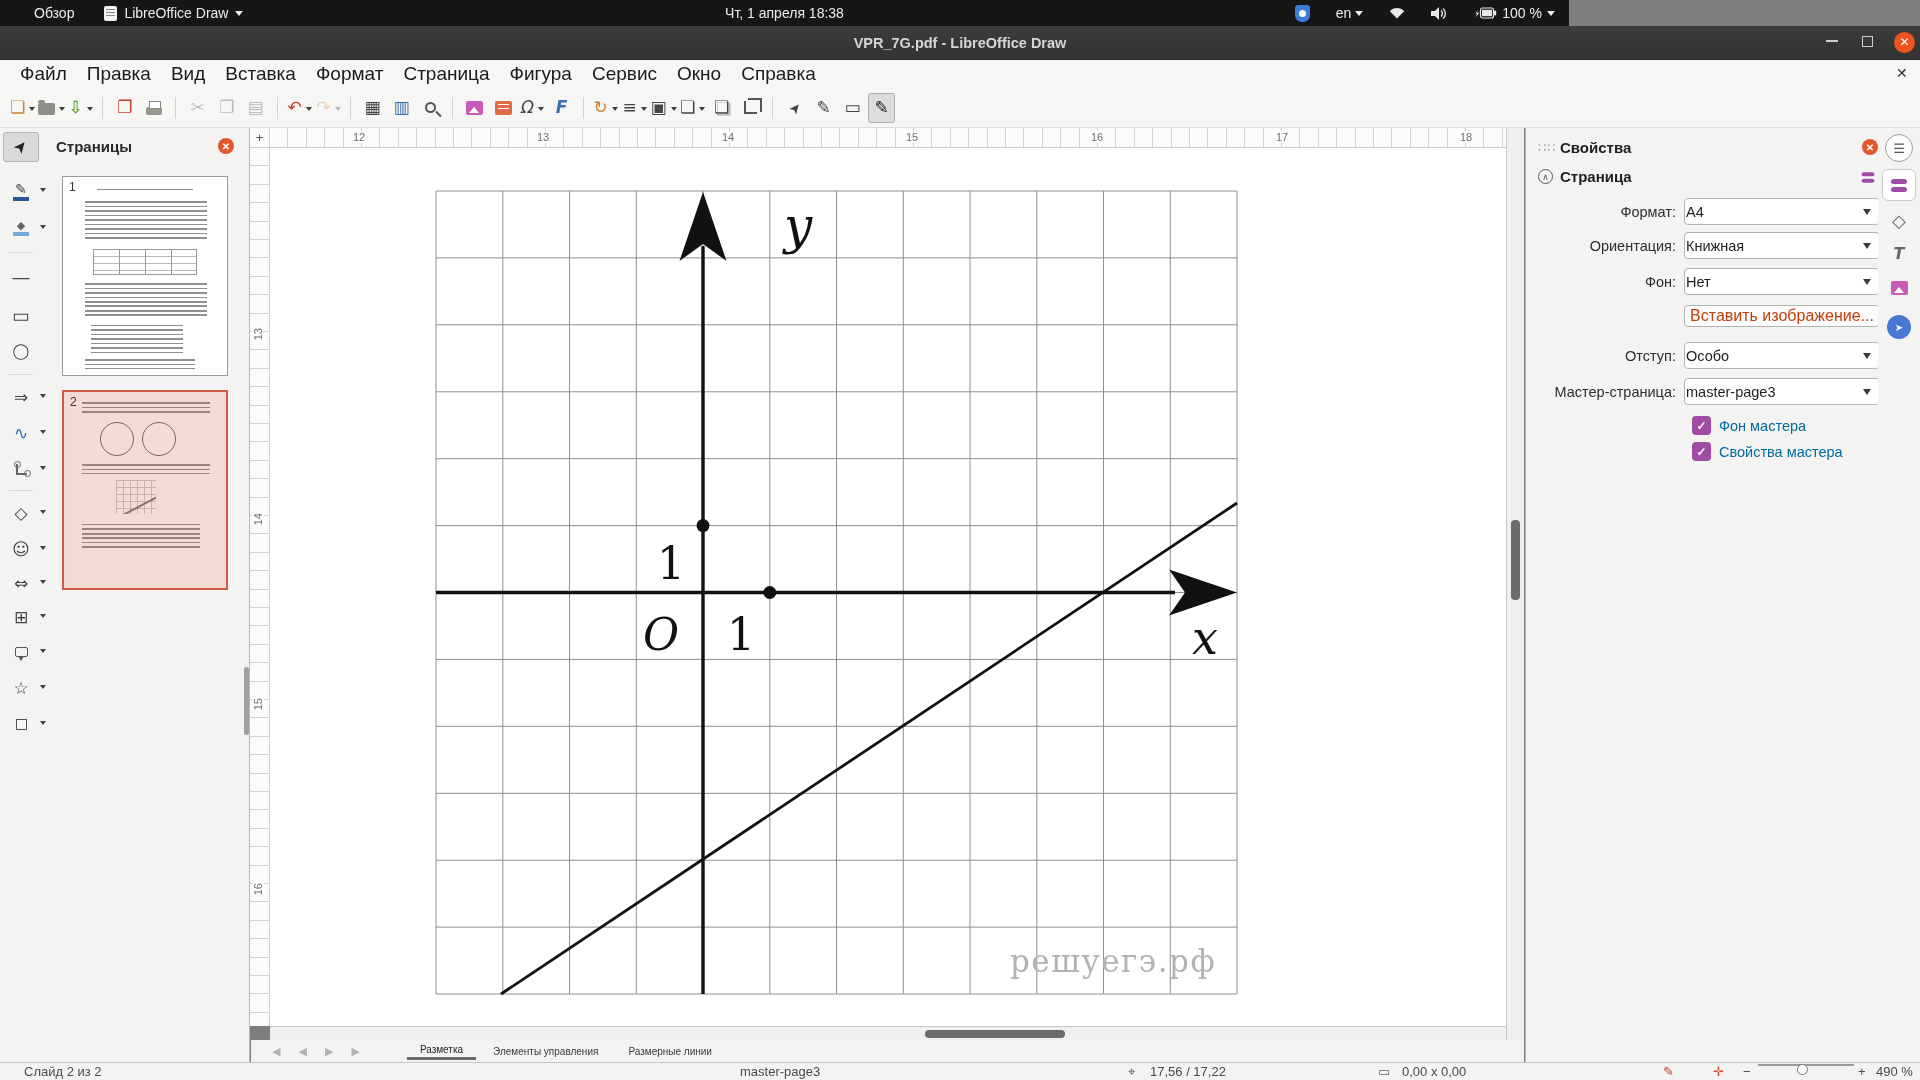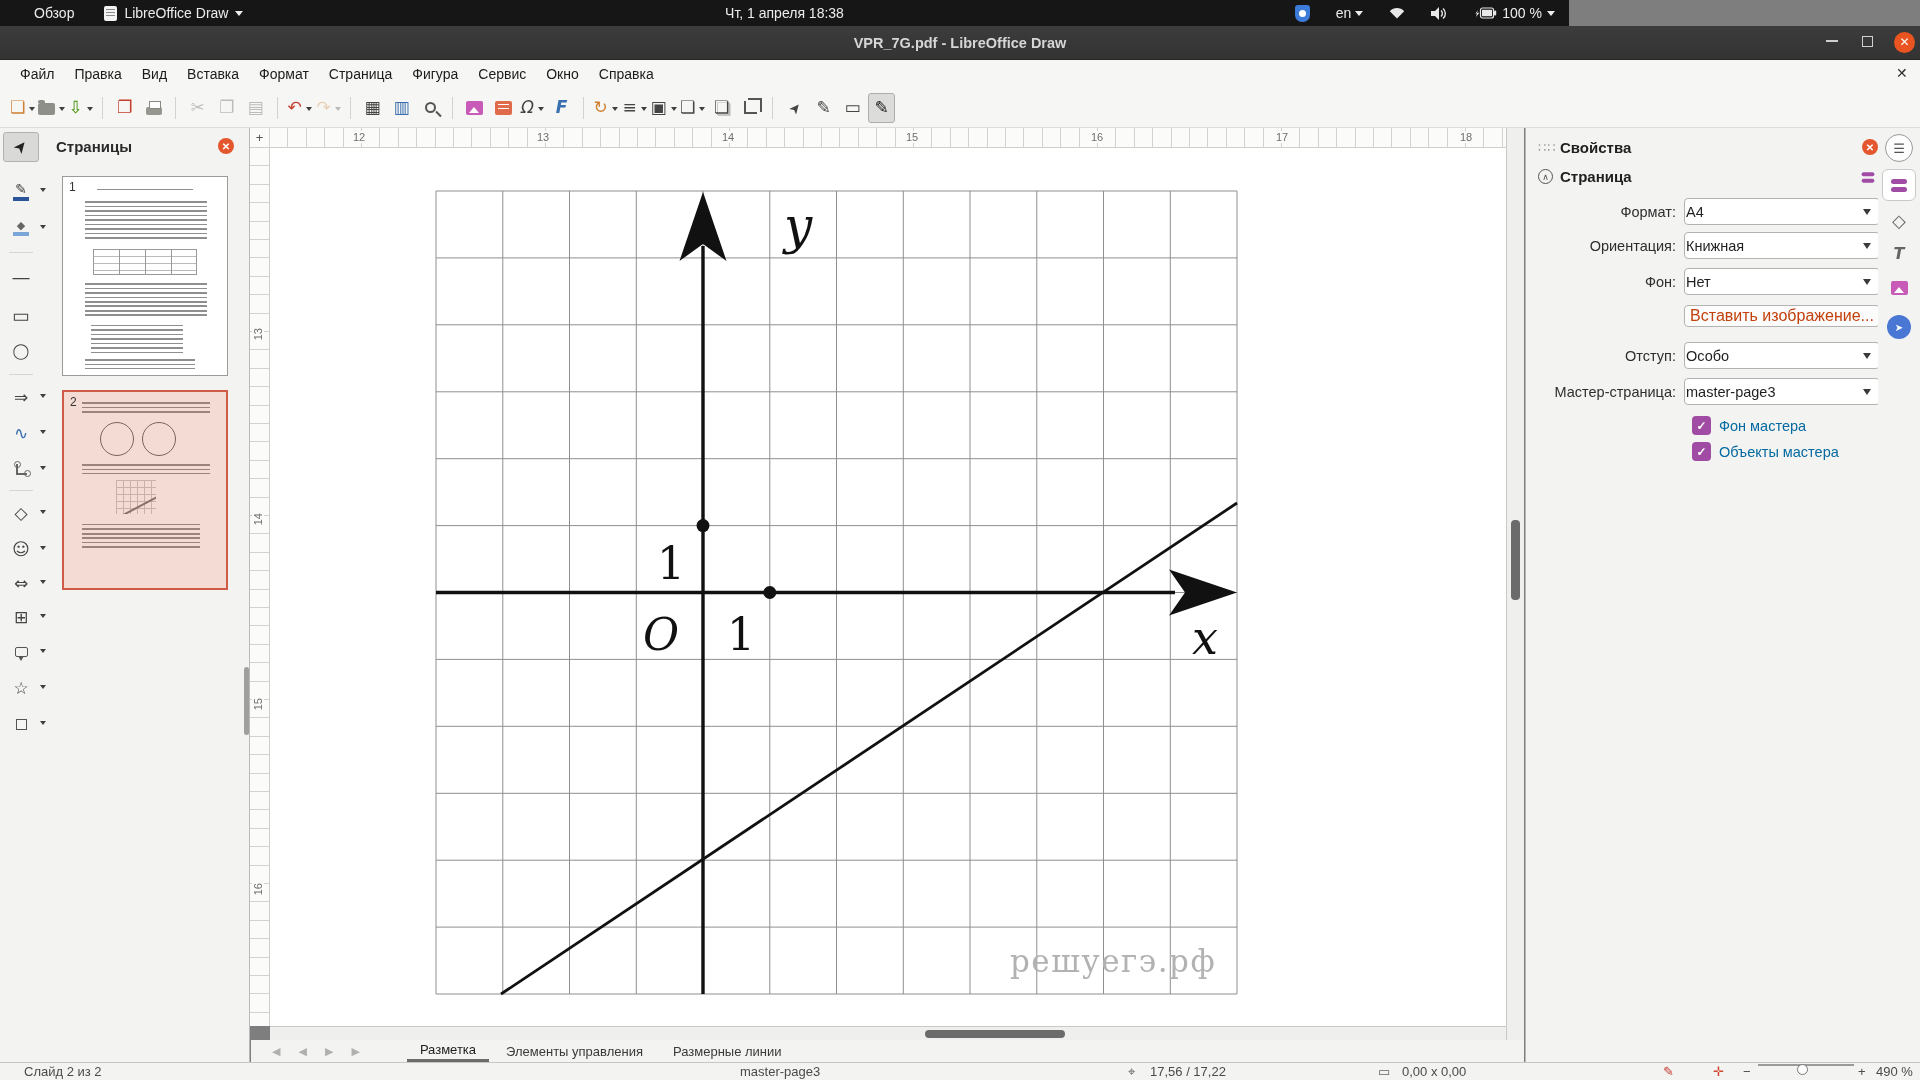--- a/index.html
+++ b/index.html
@@ -18,21 +18,21 @@
   .shield::after{content:"";position:absolute;left:4px;top:5px;width:7px;height:7px;border-radius:50%;background:#fff}
   
   #titlebar{position:absolute;left:0;top:26px;width:1920px;height:34px;background:linear-gradient(#3c3c3c,#333333);border-bottom:1px solid #262626}
   #titlebar .title{position:absolute;left:0;right:0;top:0;height:42px;line-height:34px;text-align:center;color:#d6d6d6;font-weight:bold;font-size:14.5px}
   .wbtn{position:absolute;top:10px;color:#cfcfcf;font-size:13px;line-height:13px}
   .wbtn.min{left:1826px;top:14px;width:12px;height:2px;background:#cfcfcf}
   .wbtn.restore{left:1862px;width:11px;height:11px;border:1.5px solid #cfcfcf}
   .wbtn.close{left:1894px;top:6px;width:21px;height:21px;border-radius:50%;background:#e95420;color:#fff;display:flex;align-items:center;justify-content:center;font-size:12px}
   
   #menubar{position:absolute;left:0;top:60px;width:1920px;height:28px;background:#f6f6f4;display:flex;align-items:center;padding-left:10px;color:#1b1b1b}
-  .menu-item{padding:4px 10px;font-size:14px}
+  .menu-item{padding:4px 10px;font-size:19px}
   #menuclose{position:absolute;left:1896px;top:65px;color:#2f2f2f;font-size:14px}
   
   #toolbar{position:absolute;left:0;top:88px;width:1920px;height:40px;background:#f6f6f4;border-bottom:1px solid #dedddb;display:flex;align-items:center;padding-left:8px}
   .tbi{height:30px;min-width:27px;display:flex;align-items:center;justify-content:center;border-radius:3px;margin:0 1px;position:relative}
   .tbi.active-tool{background:#dcdcda;border:1px solid #aeaeac}
   .g{font-family:"DejaVu Sans",sans-serif;font-size:17px;line-height:1;color:#3e3e3e}
   .dd{width:0;height:0;border:3.5px solid transparent;border-top:4.5px solid #3f3f3f;margin:6px 0 0 4px}
   .tsep{width:1px;height:22px;background:#d2d2d0;margin:0 7px}
   .dis{opacity:.32}
   .c-orange{color:#d08033}.c-green{color:#3f9104}.c-red{color:#c3402e}.c-blue{color:#3a6fb0}.c-dk{color:#454545}
@@ -87,21 +87,21 @@
   .vnum{position:absolute;left:2px;font-size:11px;color:#6f6f6f;writing-mode:vertical-rl;transform:rotate(180deg);background:#fbfbfa;padding:2px 0}
   #canvas{position:absolute;left:270px;top:148px;width:1236px;height:878px;background:#fff}
   
   #hscroll{position:absolute;left:270px;top:1026px;width:1236px;height:14px;background:#efefed;border-top:1px solid #c9c9c7}
   #hscroll .sthumb{position:absolute;left:655px;top:3px;width:140px;height:8px;background:#6b6b6b;border-radius:4px}
   #vscroll{position:absolute;left:1506px;top:128px;width:18px;height:912px;background:#efefed;border-left:1px solid #c9c9c7}
   #vscroll .sthumb{position:absolute;left:4px;top:392px;width:9px;height:80px;background:#6b6b6b;border-radius:4px}
   
   #tabbar{position:absolute;left:251px;top:1040px;width:1273px;height:22px;background:#f3f3f2;display:flex;align-items:center;padding-left:14px;gap:4px}
   .navarr{color:#b0b0ae;font-size:11px;padding:0 7px;font-family:"DejaVu Sans",sans-serif}
-  .tab{padding:2px 13px;font-size:13px;color:#3a3a3a}
+  .tab{padding:2px 13px;font-size:10px;color:#3a3a3a}
   .tab.active{border-bottom:3px solid #6b6b6b;color:#1d1d1d}
   
   #statusbar{position:absolute;left:0;top:1062px;width:1920px;height:18px;background:#f3f3f2;border-top:1px solid #c6c6c4;color:#4a4a4a;font-size:13px}
   #statusbar span{position:absolute;top:1px;line-height:16px}
   .sslider{position:absolute;left:1758px;top:8px;width:96px;height:2px;background:#9a9a98}
   .snotch{position:absolute;left:1803px;top:4px;width:2px;height:9px;background:#9a9a98}
   .sknob{position:absolute;left:1797px;top:3px;width:11px;height:11px;border:1.5px solid #777;border-radius:50%;background:#fdfdfd}
   
   #sbdeck{position:absolute;left:1525px;top:128px;width:353px;height:934px;background:#f3f3f2;border-left:1px solid #b9b9b7}
   #sbdeck .dots{position:absolute;left:12px;top:12px;color:#9a9a9a;font-size:13px;letter-spacing:1px}
@@ -499,21 +499,21 @@
 
   <span class="flabel" style="top:256px">Мастер-страница:</span>
   <span class="fbox" style="top:250px">
       <span>master-page3</span>
       <b class="fdd"></b>
     </span>
 
   <span class="cb" style="top:288px">✓</span>
   <span class="cblabel" style="top:290px">Фон мастера</span>
   <span class="cb" style="top:314px">✓</span>
-  <span class="cblabel" style="top:316px">Объекты мастера</span>
+  <span class="cblabel" style="top:316px">Свойства мастера</span>
 </div>
 
 <div id="sbtabs">
   <span class="circlebtn">☰</span>
   <span class="sbtab active" style="top:41px">
       <span class="ico-sliders">
         <i></i>
         <i></i>
       </span>
     </span>

